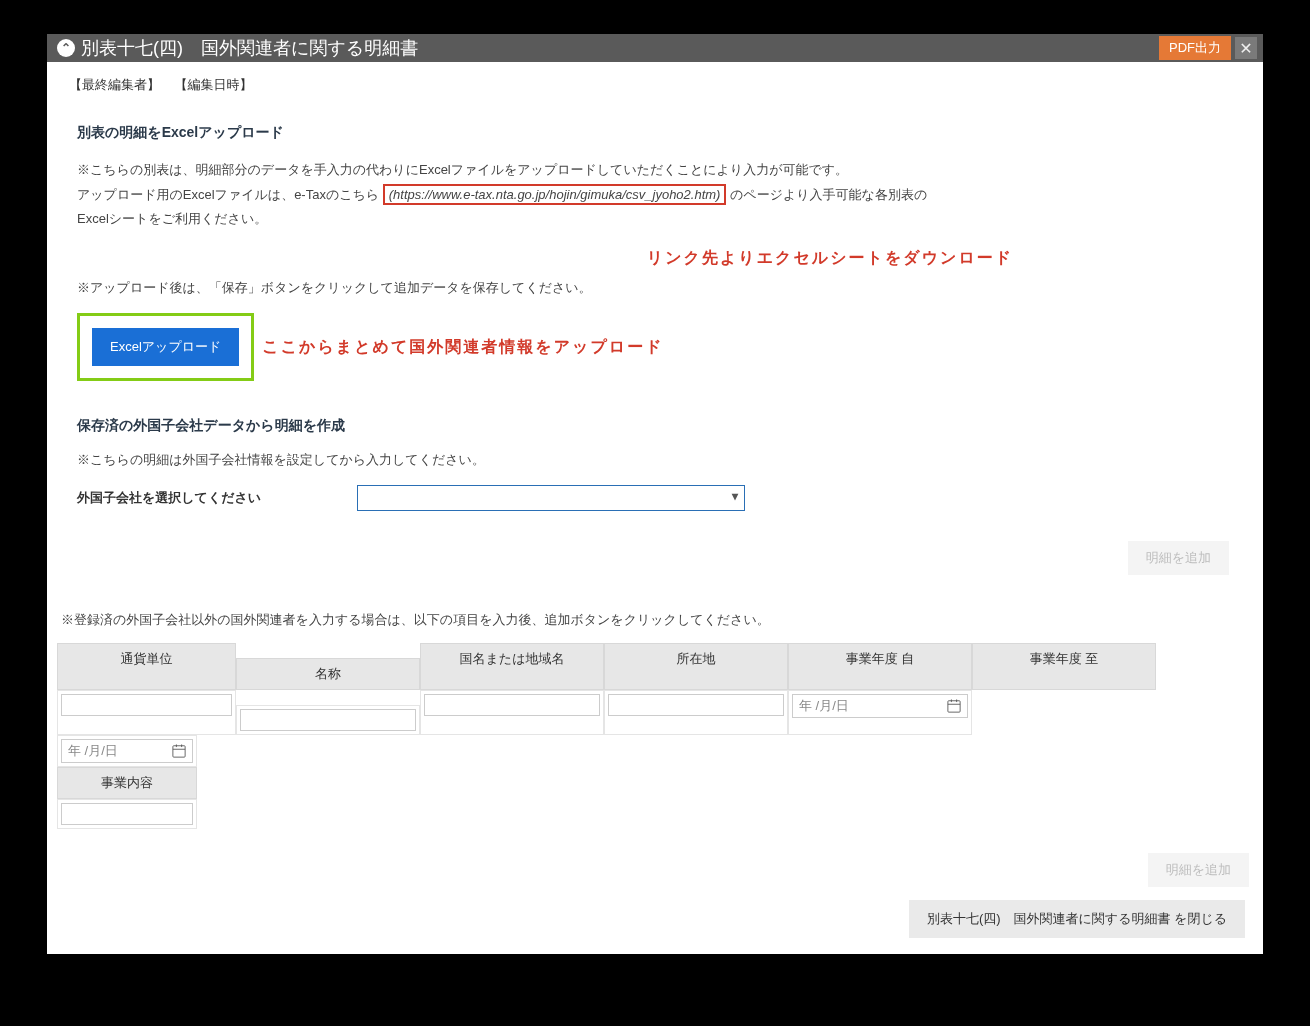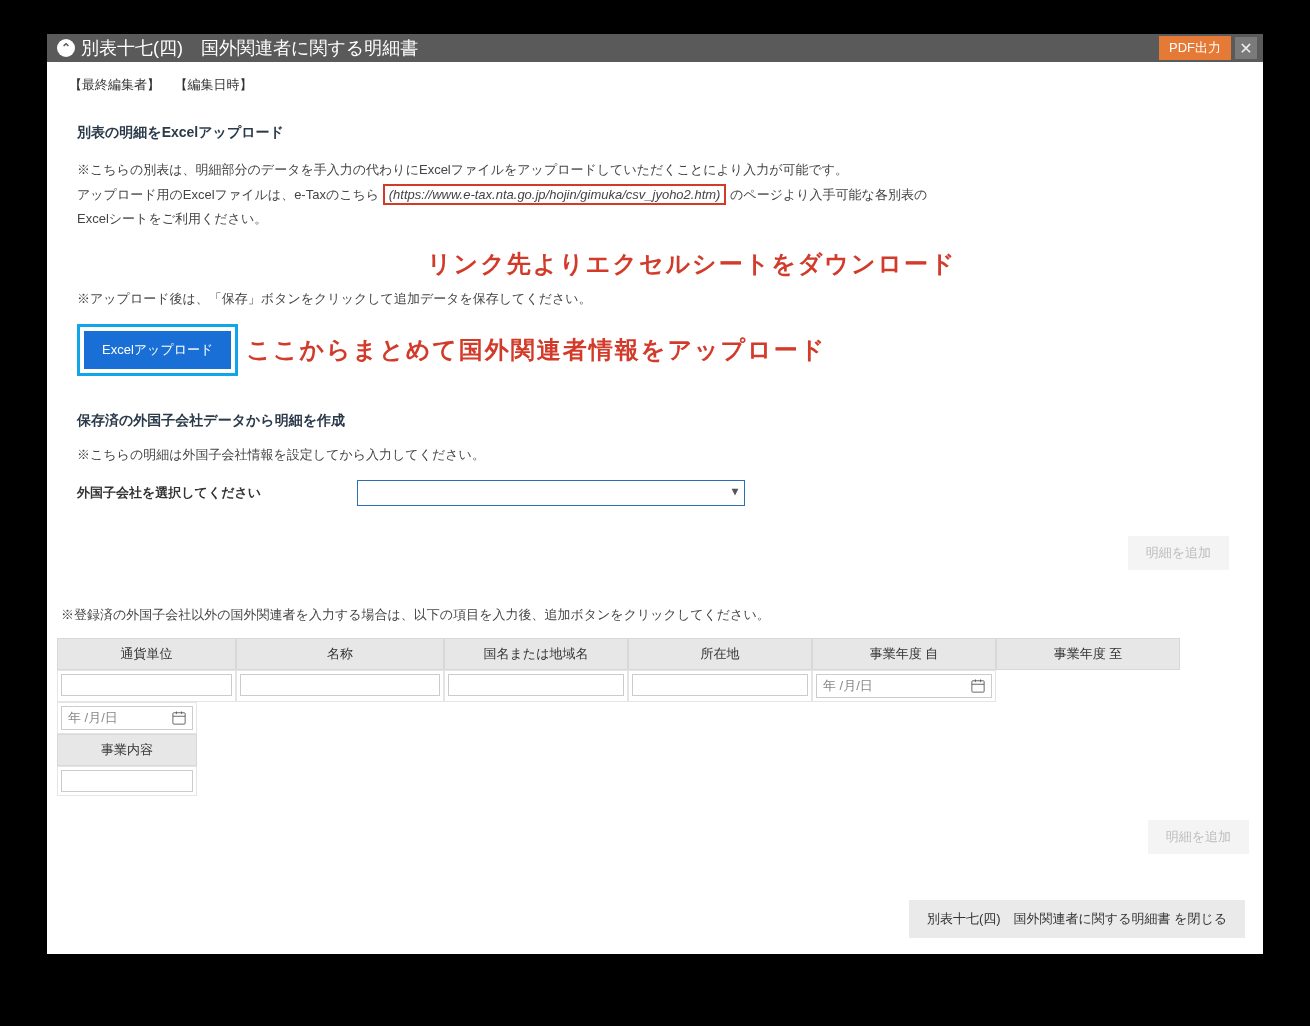--- a/index.html
+++ b/index.html
@@ -8,43 +8,43 @@
 .header-bar { background: #5a5a5a; height: 28px; display: flex; align-items: center; padding: 0 6px 0 10px; color: #fff; }
 .header-bar .chev { width: 18px; height: 18px; border-radius: 50%; background: #fff; color: #5a5a5a; display: inline-flex; align-items: center; justify-content: center; font-size: 12px; margin-right: 6px; font-weight: bold; }
 .header-title { font-size: 18px; flex: 1; }
 .pdf-btn { background: #e57936; color: #fff; padding: 3px 10px; font-size: 13px; margin-right: 4px; cursor: pointer; }
 .close-btn { background: #7a7a7a; color: #eee; width: 22px; height: 22px; display: inline-flex; align-items: center; justify-content: center; cursor: pointer; font-size: 16px; }
 .meta-row { text-align: left; padding: 14px 22px 0 22px; font-size: 13px; color: #333; }
 .body { padding: 30px 30px 0 30px; }
 .sec-title { font-weight: bold; font-size: 14px; color: #2b3a4a; margin-bottom: 16px; }
 .desc { font-size: 13px; color: #444; line-height: 1.9; margin-bottom: 16px; }
 .link-box { border: 2px solid #d23a2a; padding: 1px 4px; color: #444; font-style: italic; }
-.annot-red { color: #d23a2a; font-size: 24px; font-weight: bold; letter-spacing: 2px; }
+.annot-red { color: #d23a2a; font-size: 16px; font-weight: bold; letter-spacing: 2px; text-align: center; }
 .annot-link { margin-left: 350px; margin-top: 2px; margin-bottom: 10px; }
 .note { font-size: 13px; color: #444; margin-bottom: 16px; }
 .upload-row { display: flex; align-items: center; margin-bottom: 36px; }
-.upload-wrap { border: 3px solid #0ea5e9; padding: 4px; display: inline-block; }
+.upload-wrap { border: 3px solid #84cc16; padding: 12px; display: inline-block; }
 .upload-btn { background: #1a6fd6; color: #fff; padding: 10px 18px; font-size: 13px; cursor: pointer; display: inline-block; }
 .annot-upload { margin-left: 8px; font-family: Liberation Mono, monospace; }
 .sec2-title { font-weight: bold; font-size: 14px; color: #2b3a4a; margin-bottom: 16px; }
 .select-row { display: flex; align-items: center; margin-bottom: 30px; font-weight: bold; }
 .select-label { width: 280px; font-size: 13px; color: #333; }
 .select-box { width: 388px; height: 26px; border: 1px solid #2a6fb5; background: #fff; position: relative; cursor: pointer; }
 .select-box::after { content: "▾"; position: absolute; right: 6px; top: 3px; color: #555; font-size: 12px; }
 .add-btn-row { text-align: right; padding-right: 4px; margin-bottom: 36px; }
 .add-btn { background: #f4f4f4; color: #bdbdbd; padding: 8px 18px; font-size: 13px; display: inline-block; }
 .body2 { padding: 0 10px; }
 .note2 { font-size: 13px; color: #444; margin-bottom: 14px; padding-left: 4px; }
 .tbl { display: flex; flex-wrap: wrap; }
 .hcell { background: #e7e7e7; border: 1px solid #d8d8d8; text-align: center; padding: 6px 4px; font-size: 13px; color: #333; }
 .icell { border: 1px solid #e5e5e5; padding: 3px; background: #fff; }
 .icell input { width: 100%; height: 22px; border: 1px solid #ccc; padding: 2px 6px; font-size: 12px; background: #fff; }
 .icell .date { display: flex; align-items: center; border: 1px solid #ccc; height: 24px; padding: 0 6px; background: #fff; justify-content: space-between; color: #888; }
 .cal-icon { width: 14px; height: 14px; }
-.w1 { width: 179px; } .w2 { width: 208px; } .w3 { width: 184px; } .w4 { width: 184px; } .w5 { width: 184px; } .w6 { width: 184px; }
+.w1 { width: 179px; } .w2 { width: 184px; margin-top: 15px; } .w3 { width: 184px; } .w4 { width: 184px; } .w5 { width: 184px; } .w6 { width: 184px; }
 .row2 { width: 100%; display: flex; }
 .wB { width: 140px; }
 .add-btn-row2 { text-align: right; padding: 24px 4px 0 0; }
 .footer { position: absolute; bottom: 16px; right: 18px; }
 .close-doc-btn { background: #eaeaea; color: #333; padding: 10px 18px; font-size: 13px; cursor: pointer; display: inline-block; }
 </style>
 </head>
 <body>
 
 <div class="frame">

